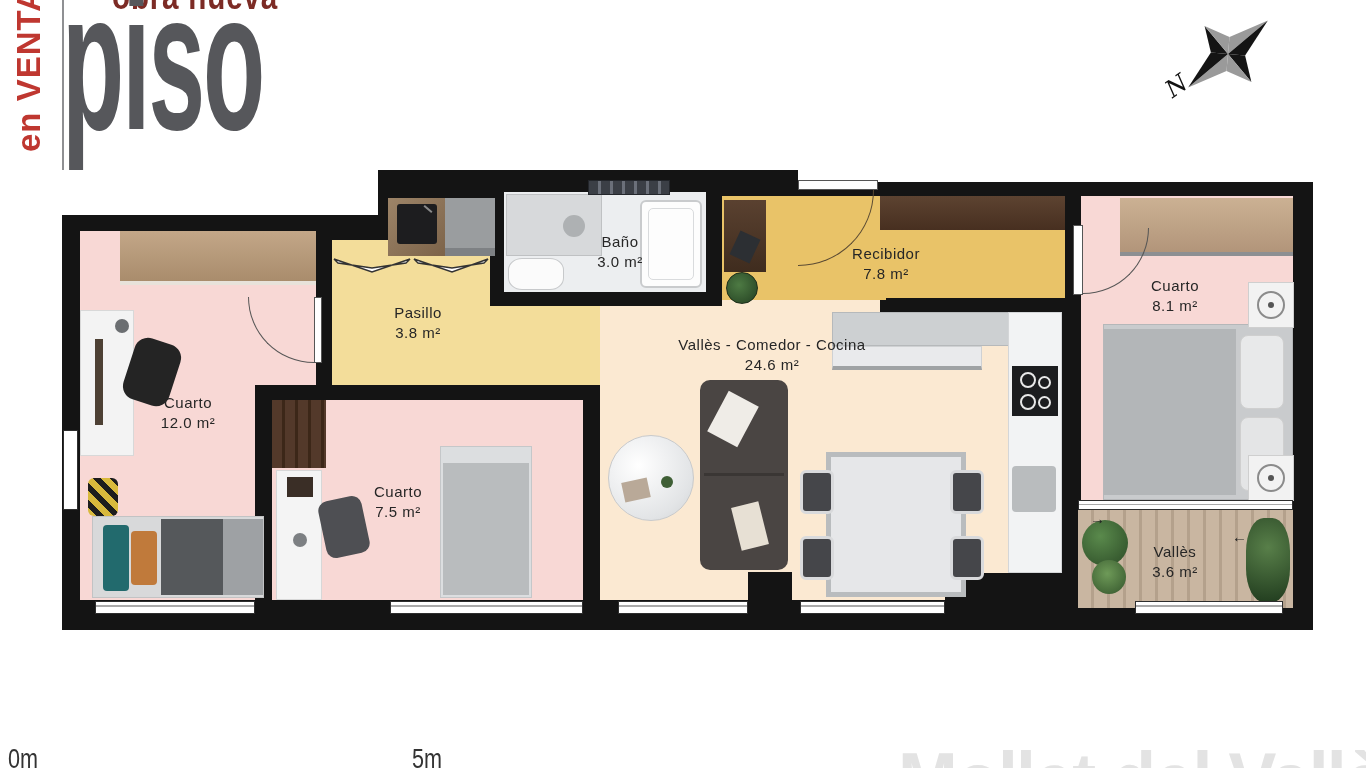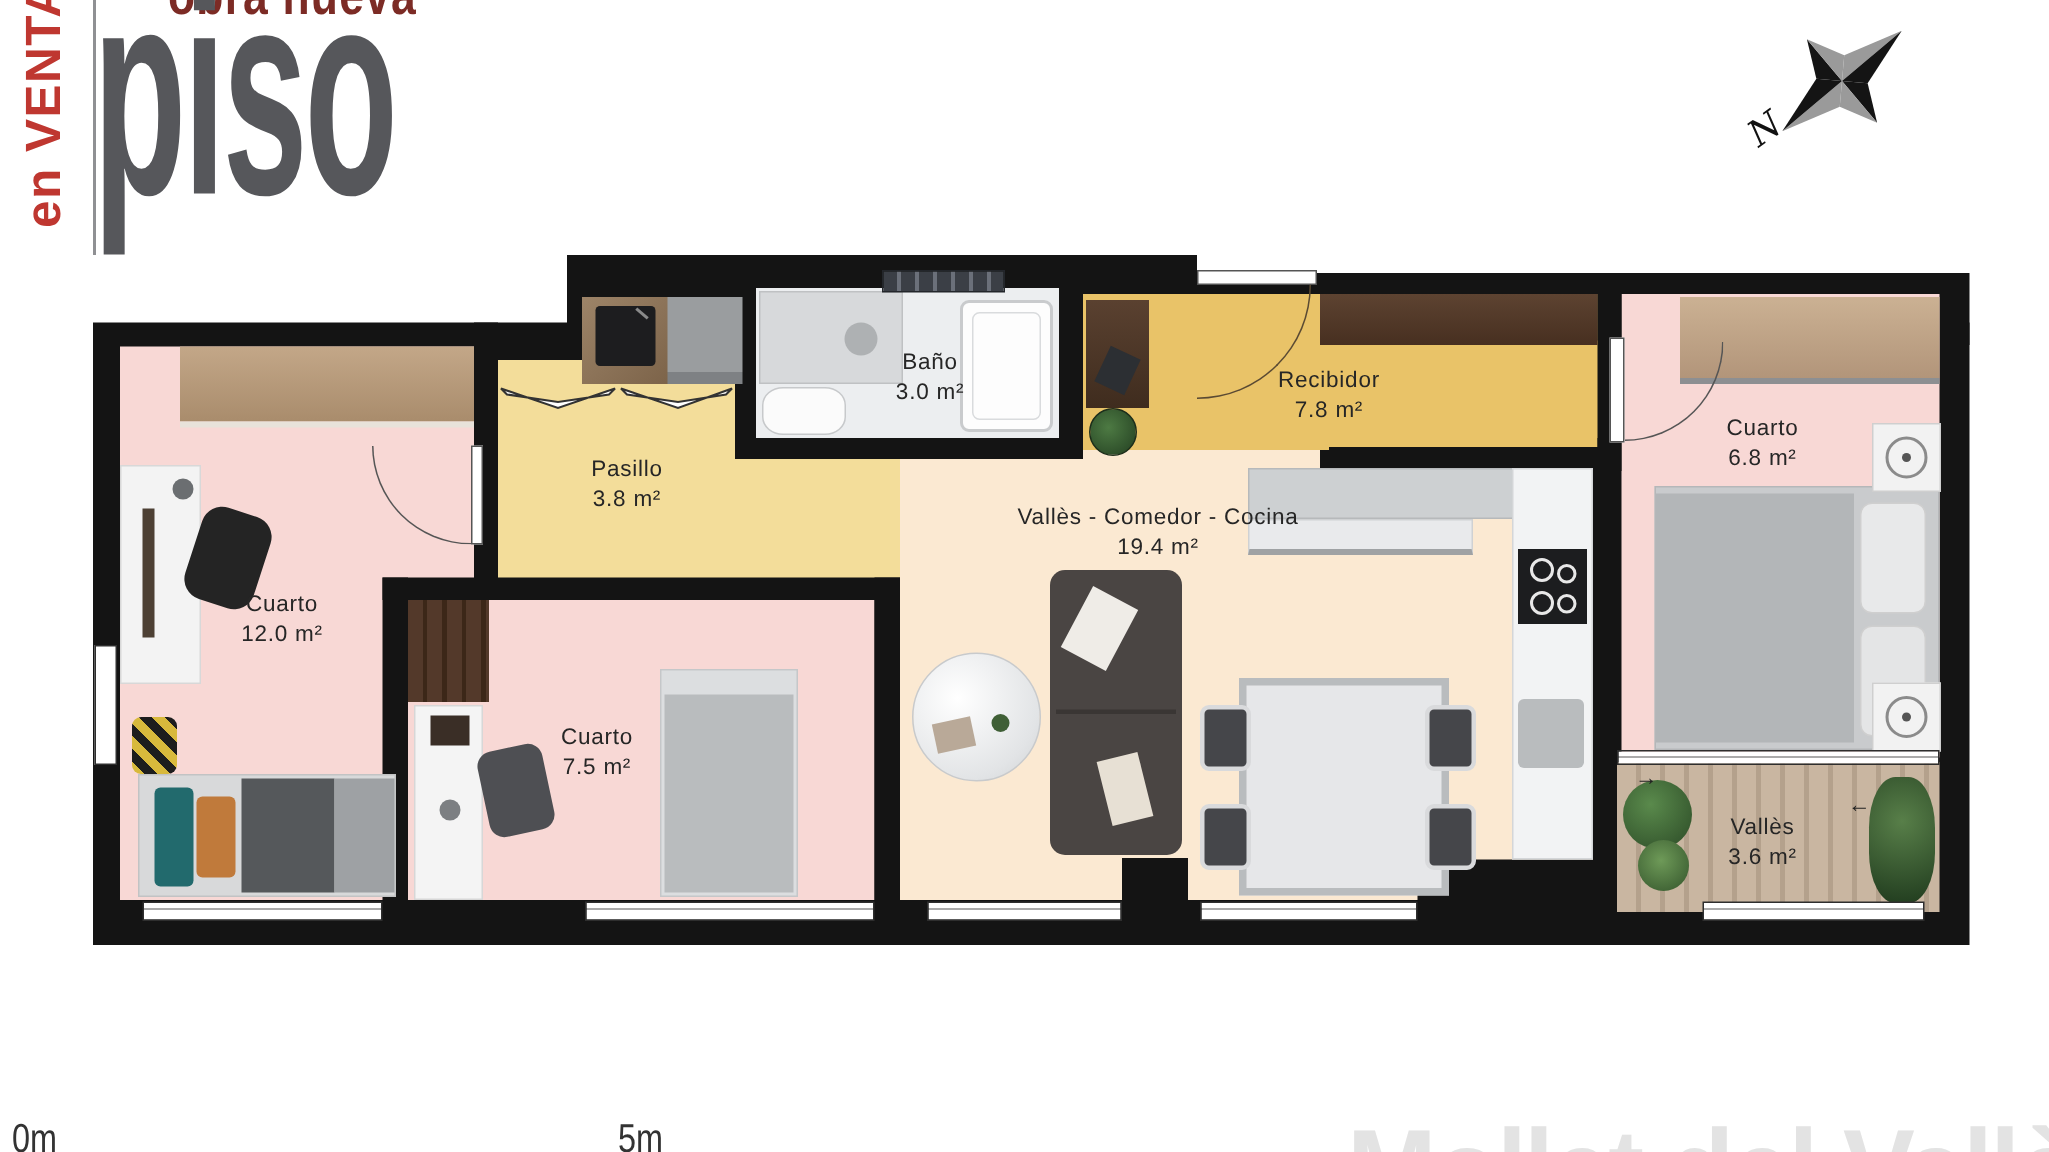--- a/index.html
+++ b/index.html
@@ -243,25 +243,25 @@
 <div class="room-label" style="left:620px;top:232px">
   <div>Baño</div>
   <div>3.0 m²</div>
 </div>
 <div class="room-label" style="left:886px;top:244px">
   <div>Recibidor</div>
   <div>7.8 m²</div>
 </div>
 <div class="room-label" style="left:1175px;top:276px">
   <div>Cuarto</div>
-  <div>6.8 m²</div>
+  <div>8.1 m²</div>
 </div>
 <div class="room-label" style="left:772px;top:335px">
   <div>Vallès - Comedor - Cocina</div>
-  <div>19.4 m²</div>
+  <div>24.6 m²</div>
 </div>
 <div class="room-label" style="left:398px;top:482px">
   <div>Cuarto</div>
   <div>7.5 m²</div>
 </div>
 <div class="room-label" style="left:1175px;top:542px">
   <div>Vallès</div>
   <div>3.6 m²</div>
 </div>
 

